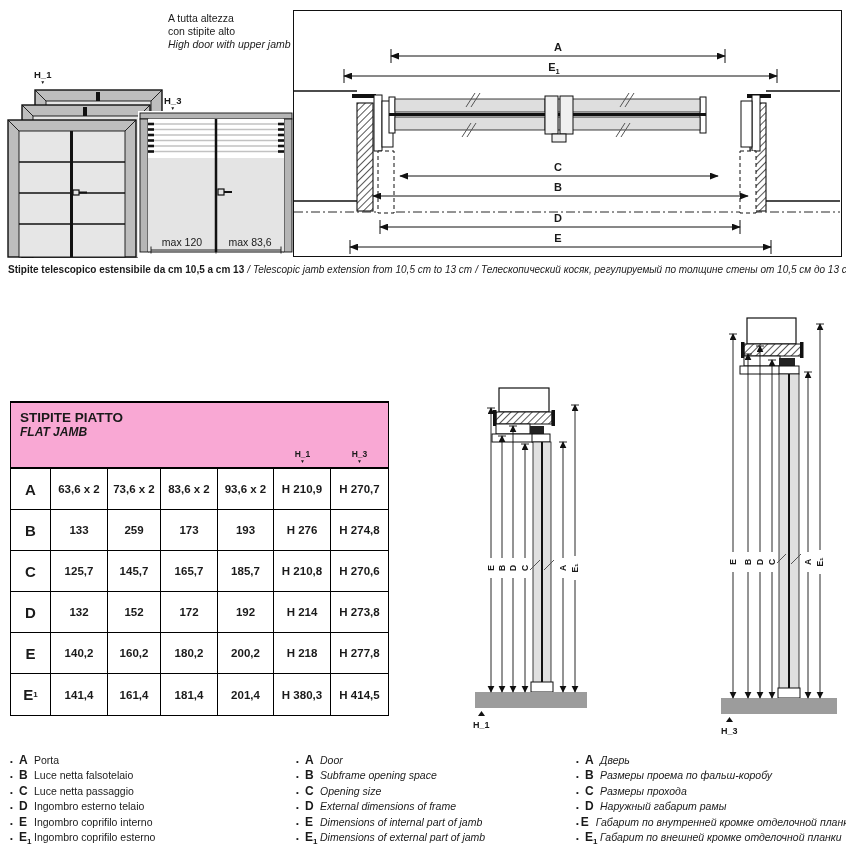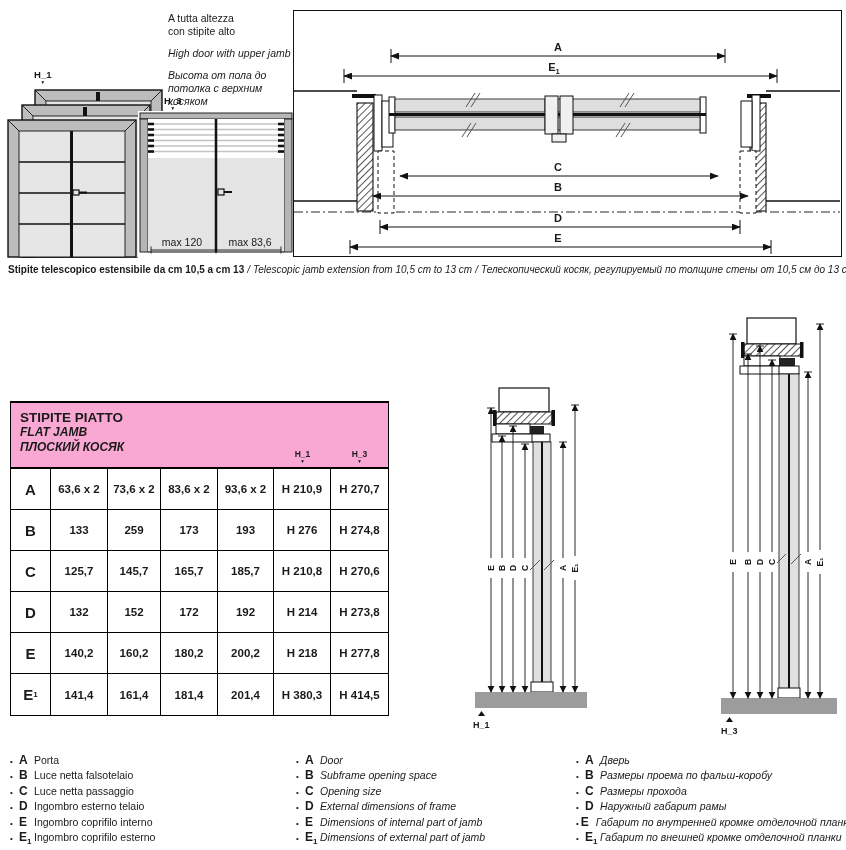--- a/index.html
+++ b/index.html
@@ -5,21 +5,21 @@
   html,body{margin:0;padding:0;}
   body{width:846px;height:850px;position:relative;background:#fff;
        font-family:"Liberation Sans",sans-serif;color:#1a1a1a;overflow:hidden;}
   .abs{position:absolute;}
   svg{display:block;}
   svg text{font-family:"Liberation Sans",sans-serif;fill:#1a1a1a;}
 
   
   .note{left:168px;top:12px;width:134px;font-size:10.5px;line-height:13px;}
   .note .it{font-style:normal;}
-  .note .en{font-style:italic;margin-top:9px;}
+  .note .en{font-style:italic;}
   .note .ru{font-style:italic;margin-top:9px;}
 
   .hmark{font-size:9.5px;font-weight:bold;text-align:center;line-height:10px;}
   .hmark .tri{display:block;font-size:5px;line-height:5px;}
 
   
   .figbox{left:293px;top:10px;width:549px;height:247px;border:1.5px solid #111;box-sizing:border-box;}
 
   
   .caption{left:8px;top:264px;width:836px;font-size:10px;white-space:nowrap;}
@@ -51,21 +51,20 @@
   .txt{white-space:nowrap;}
   .legend.i .txt{font-style:italic;}
 </style>
 </head>
 <body>
 
 <div class="abs note">
   <div class="it">A tutta altezza</div>
   <div class="it">con stipite alto</div>
   <div class="en">High door with upper jamb</div>
-  <div class="ru">Высота от пола до потолка с верхним косяком</div>
 </div>
 
 <div class="abs hmark" style="left:34px;top:70px;">
   <span>H_1</span>
   <span class="tri">▼</span>
 </div>
 <div class="abs hmark" style="left:164px;top:96px;">
   <span>H_3</span>
   <span class="tri">▼</span>
 </div>
@@ -242,21 +241,20 @@
 </div>
 
 <div class="abs caption">
   <span class="b">Stipite telescopico estensibile da cm 10,5 a cm 13</span><span class="sep">/</span><span class="i">Telescopic jamb extension from 10,5 cm to 13 cm</span><span class="sep">/</span><span class="i">Телескопический косяк, регулируемый по толщине стены от 10,5 см до 13 см.</span>
 </div>
 
 <div class="abs ptable">
   <div class="thead">
     <div class="tt1">STIPITE PIATTO</div>
     <div class="tt2">FLAT JAMB</div>
-    <div class="tt3">ПЛОСКИЙ КОСЯК</div>
     <div class="hcol" style="left:263px;">
       <span>H_1</span>
       <span class="tri">▼</span>
     </div>
     <div class="hcol" style="left:320px;">
       <span>H_3</span>
       <span class="tri">▼</span>
     </div>
   </div>
   <div class="tgrid">

